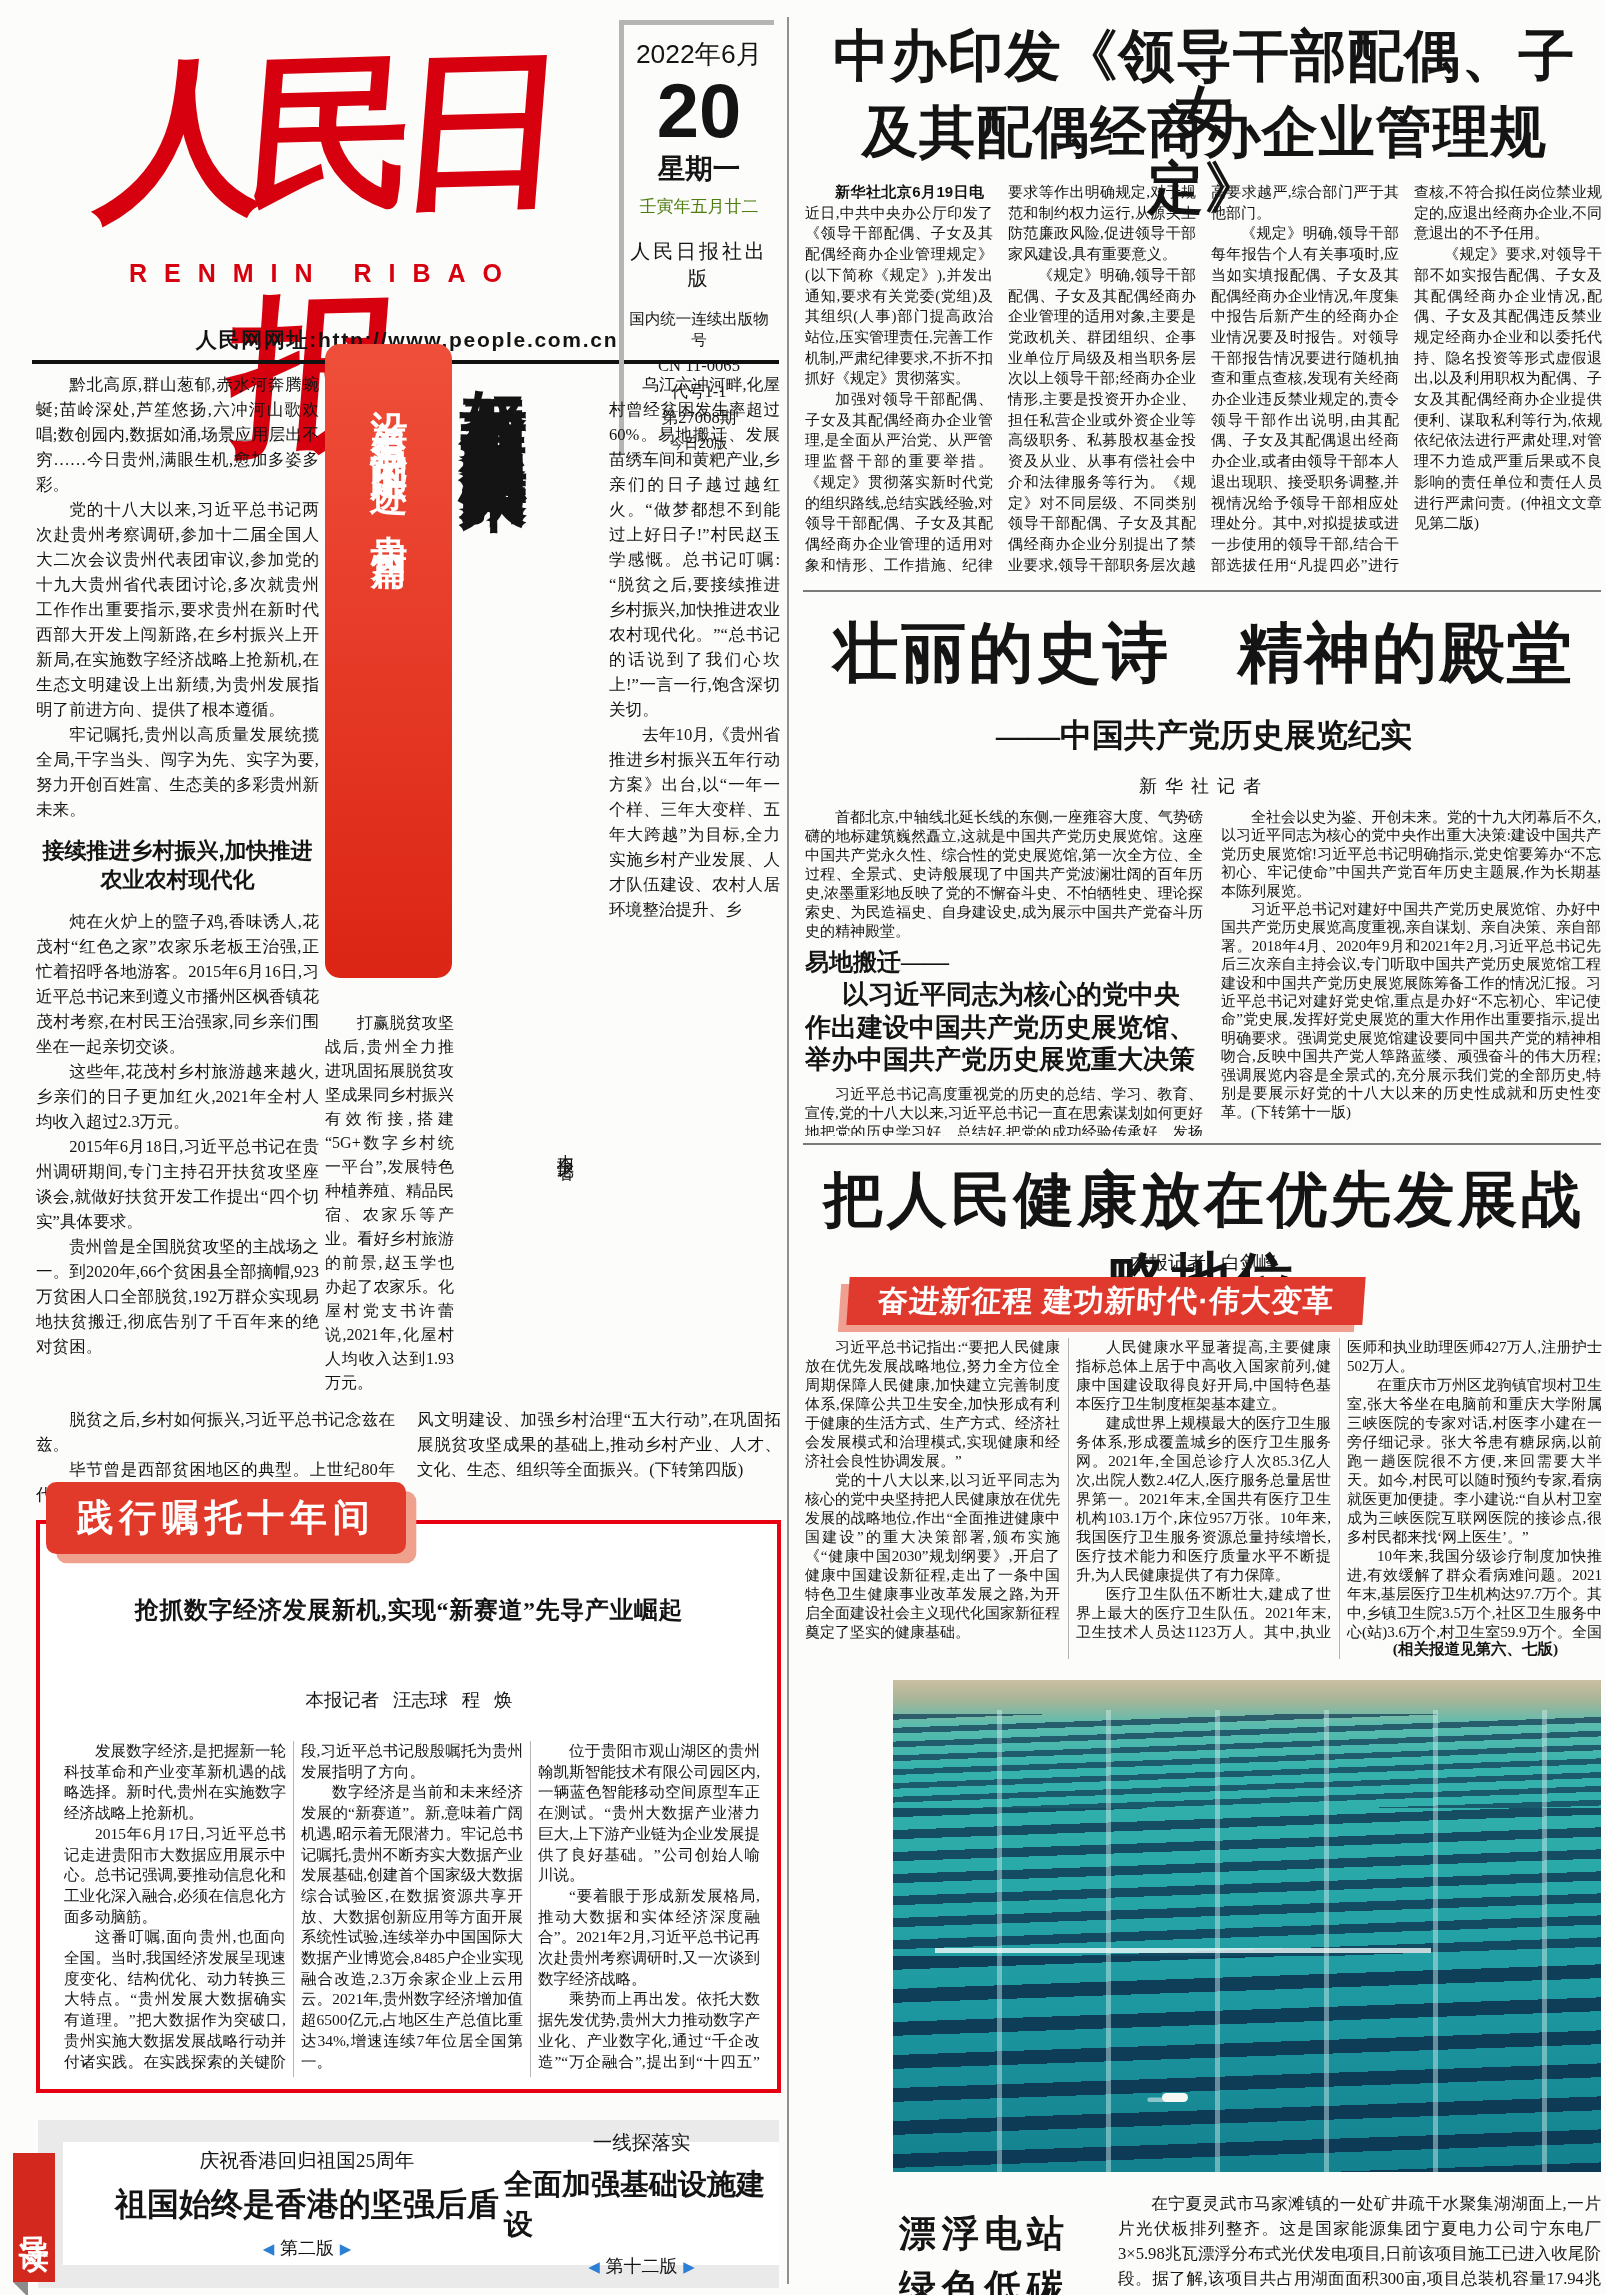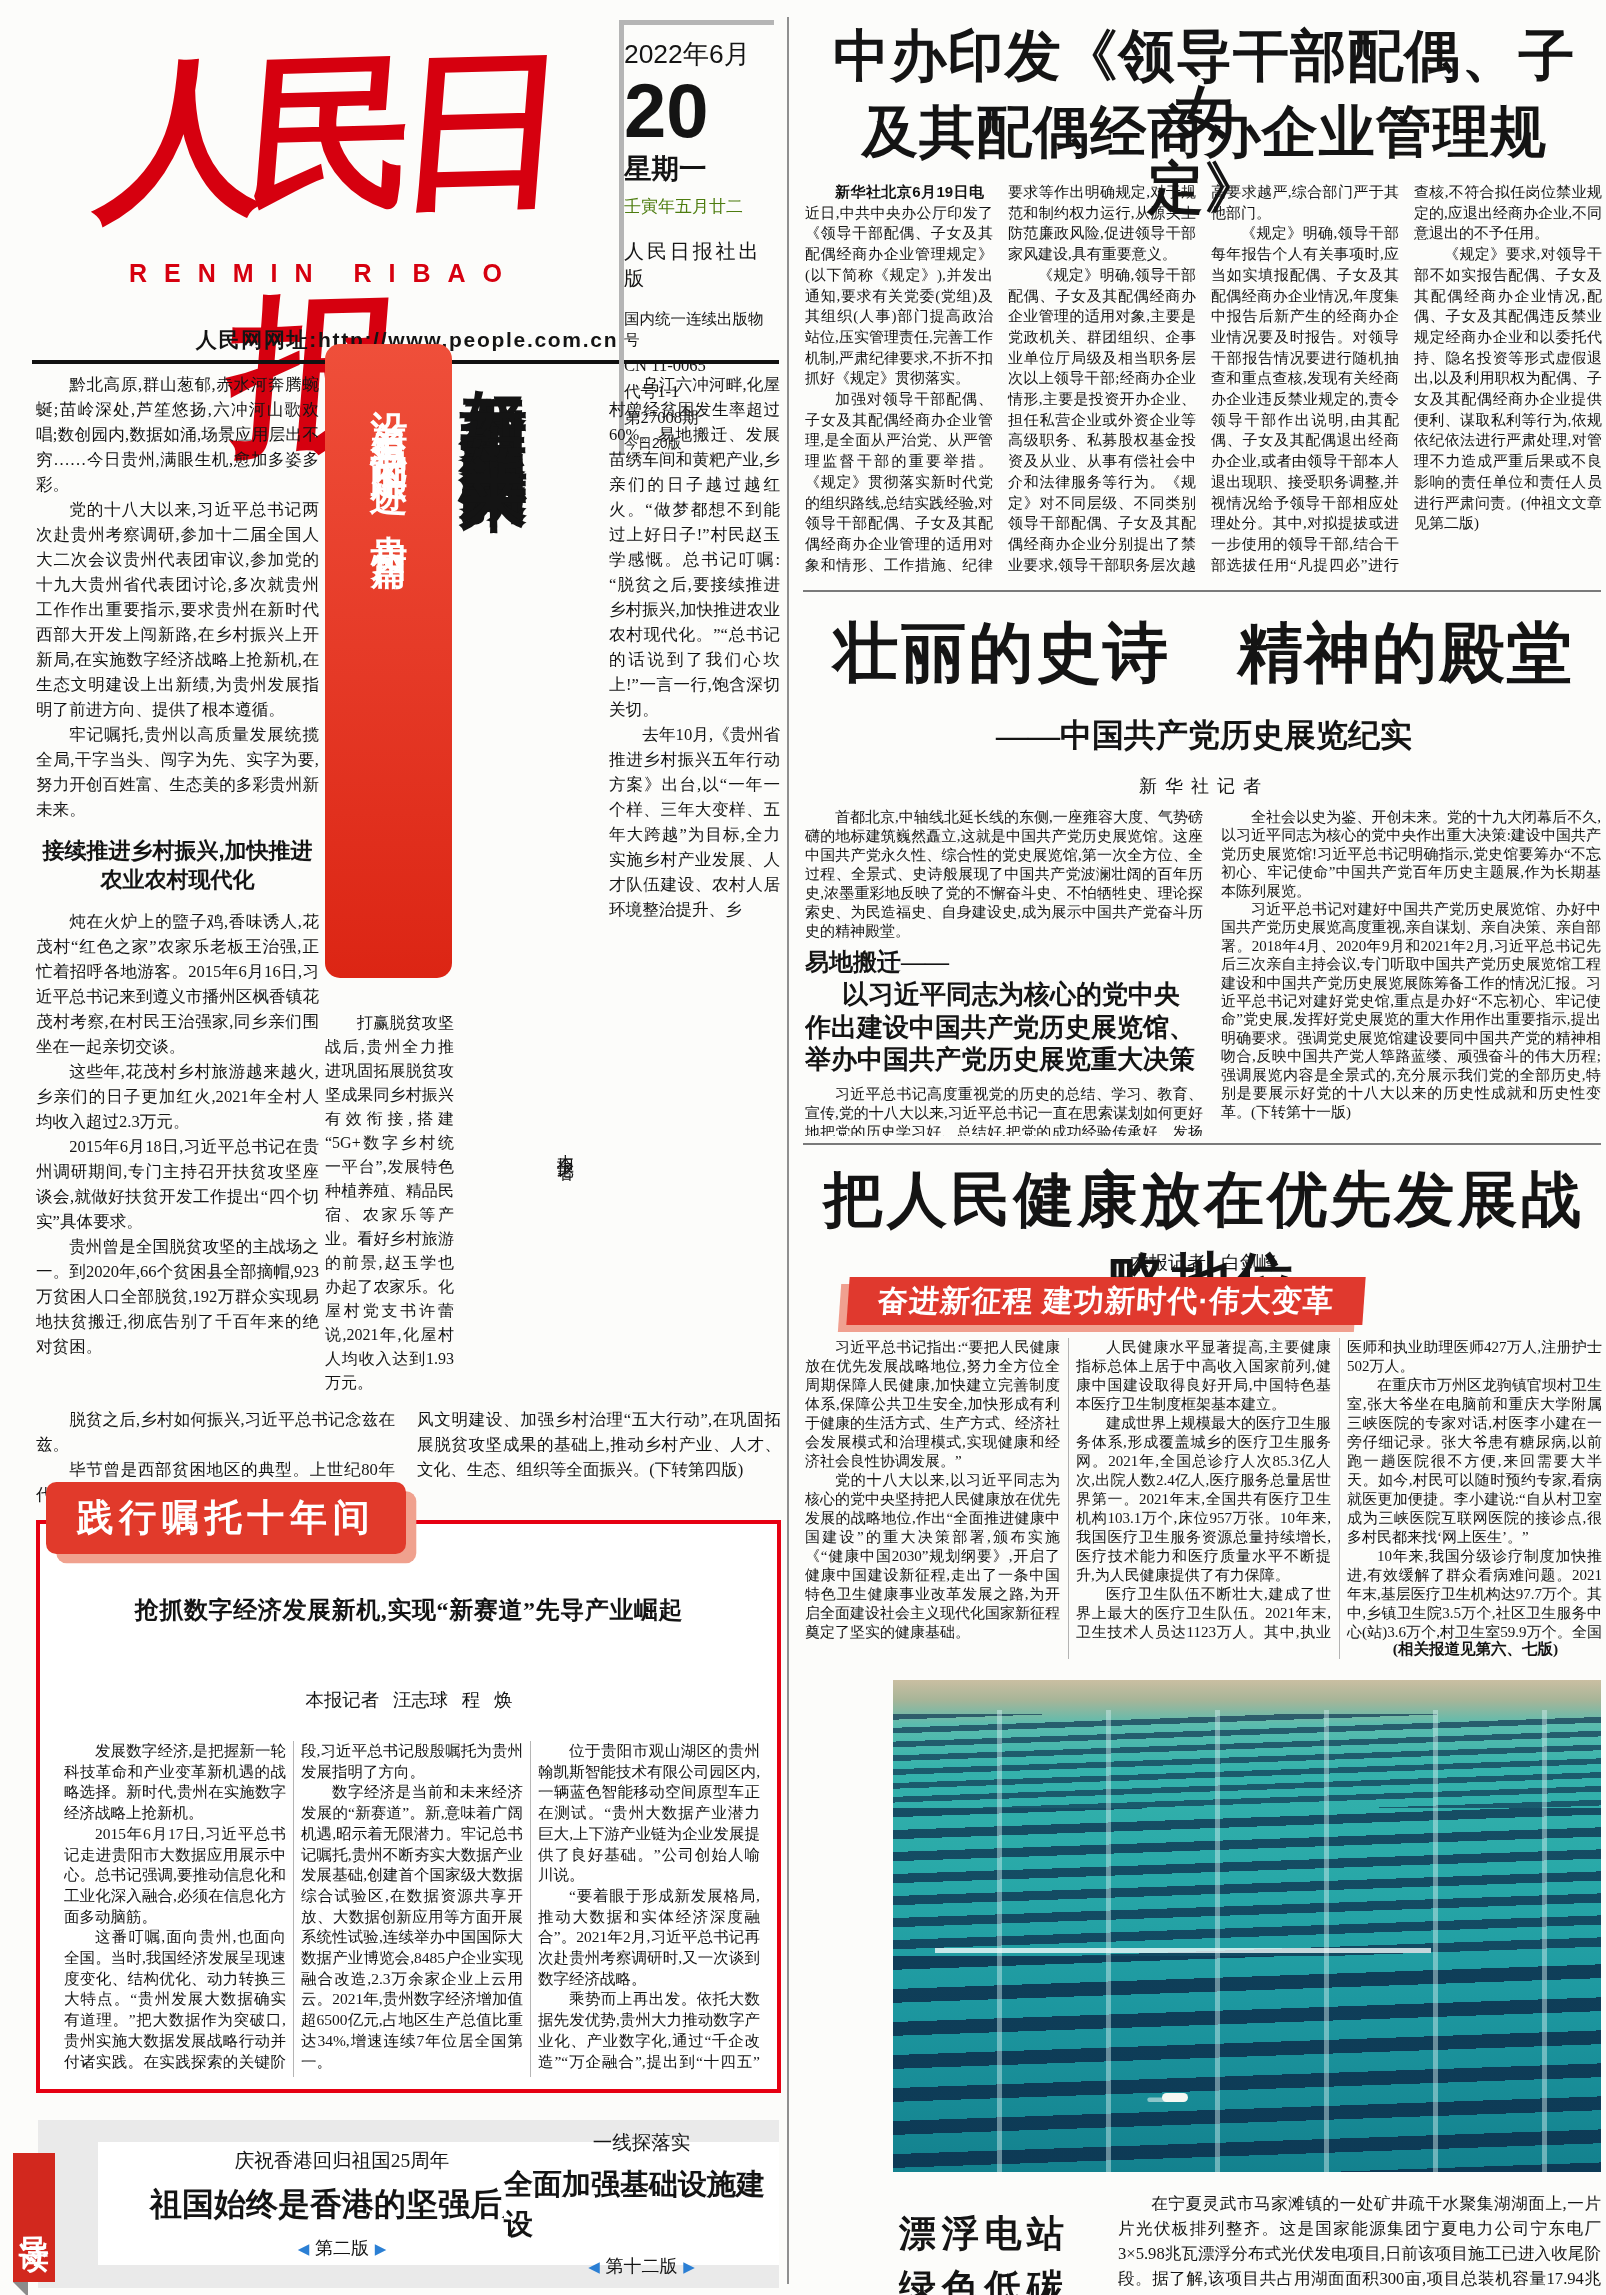--- a/index.html
+++ b/index.html
@@ -10,21 +10,21 @@
   .body-p{margin:0;text-indent:2em;text-align:justify;}
   
   #logo{left:40px;top:15px;width:568px;height:241px;line-height:241px;text-align:center;
         color:#d6000f;font-weight:bold;font-size:169px;letter-spacing:-19.5px;
         transform:skewX(-6deg) rotate(-1.5deg);}
   #logo-latin{left:40px;top:259px;width:568px;text-align:center;color:#d6000f;
         font-weight:bold;font-size:25px;letter-spacing:17px;}
   #site-url{left:34px;top:326px;width:746px;text-align:center;font-weight:bold;font-size:21px;letter-spacing:1.7px;}
   #rule-top-left{left:32px;top:360px;width:747px;height:4px;background:#111;}
   #datebox{left:619px;top:19.5px;width:150px;border-left:5.2px solid #b5b5b5;border-top:5.2px solid #b5b5b5;
-        text-align:left;padding:9.2px 0 0 0;}
+        text-align:center;padding:9.2px 0 0 0;}
   .db-month{font-size:26.4px;margin-top:3.4px;}
   .db-day{font-size:76px;line-height:1.02;font-weight:bold;}
   .db-week{font-size:27.5px;font-weight:bold;margin-top:1.1px;}
   .db-lunar{font-size:17px;color:#4d7c0f;margin-top:8px;}
   .db-pub{font-size:20px;letter-spacing:2.9px;margin-top:20.7px;}
   .db-issn-label{font-size:15.5px;margin-top:17px;}
   .db-line{font-size:16.6px;margin-top:4.6px;}
   .db-pages{font-size:14px;margin-top:5.7px;}
   
   #v-divider{left:787px;top:17px;width:1.7px;height:2267px;background:#909090;}
@@ -107,21 +107,21 @@
      column-gap:15px;column-rule:0.6px solid #b5b5b5;font-size:15.5px;line-height:20.7px;}
   
   #guide-strip{left:38px;top:2120px;width:741px;height:168px;background:#eaeaea;}
   #guide-tab{left:12.6px;top:2153px;width:42px;height:129px;background:#d2281e;display:flex;
      align-items:center;justify-content:center;}
   #guide-tab span{writing-mode:vertical-rl;text-orientation:upright;color:#fff;font-weight:bold;
      font-size:30px;letter-spacing:5.7px;font-family:"Liberation Sans","DejaVu Sans",sans-serif;}
   #guide-tab::after{content:"";position:absolute;left:0;bottom:-15px;width:0;height:0;
      border-top:15px solid #8b8b8b;border-left:15px solid transparent;}
   .guide-card{background:#fff;display:flex;flex-direction:column;align-items:center;justify-content:center;gap:9.2px;}
-  #guide-card1{left:98px;top:2142px;width:488px;height:123px;}
+  #guide-card1{left:63px;top:2142px;width:488px;height:123px;}
   #guide-card2{left:504px;top:2142px;width:275px;height:123px;}
   .card-kicker{font-size:19.5px;}
   .card-title{font-family:"Liberation Sans","DejaVu Sans",sans-serif;font-weight:bold;}
   #guide-card1 .card-title{font-size:32px;text-align:right;}
   #guide-card2 .card-title{font-size:29px;}
   .card-page{font-size:18px;}
   .arrow{color:#2b7fd4;font-size:15px;margin:0 5.7px;font-family:"DejaVu Sans",sans-serif;}
 </style>
 </head>
 <body>

